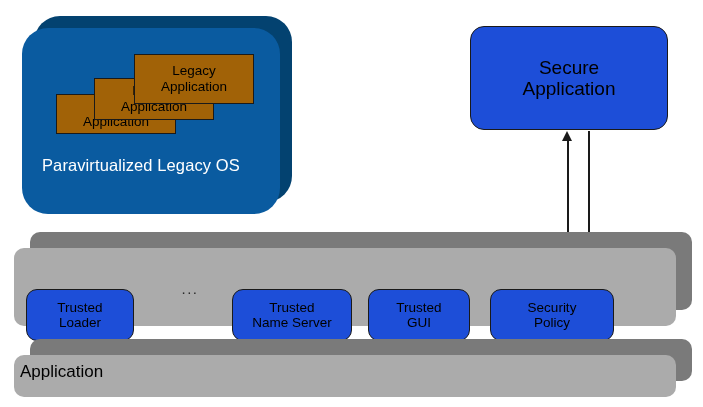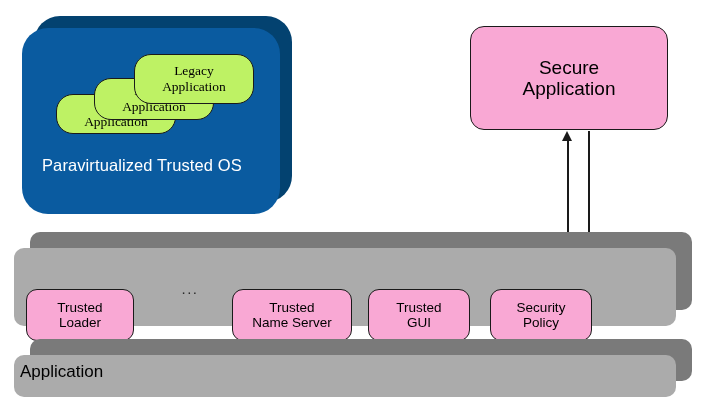--- a/index.html
+++ b/index.html
@@ -13,21 +13,21 @@
     height: 407px;
     background: #ffffff;
     overflow: hidden;
     font-family: "Liberation Sans", sans-serif;
   }
 
   
   .node {
     position: absolute;
     box-sizing: border-box;
-    background: #f9a8d4;
+    background: #1d4ed8;
     border: 1.6px solid #1a1a1a;
     border-radius: 12px;
     display: flex;
     align-items: center;
     justify-content: center;
     text-align: center;
     color: #000000;
     line-height: 1.12;
     white-space: pre-line;
   }
@@ -65,33 +65,32 @@
     width: 230px;
     color: #ffffff;
     font-size: 16.5px;
     letter-spacing: 0.1px;
   }
 
   
   .stack-card {
     position: absolute;
     box-sizing: border-box;
-    background: #bef264;
+    background: #a16207;
     border: 1.6px solid #1a1a1a;
-    border-radius: 17px;
+    border-radius: 0;
     display: flex;
     align-items: center;
     justify-content: center;
     text-align: center;
     font-size: 13.5px;
     color: #000000;
     line-height: 1.15;
     white-space: pre-line;
     overflow: hidden;
-    font-family: Liberation Serif, serif;
   }
   .stack-c1 { left: 34px;  top: 78px; width: 120px; height: 40px; z-index: 3; }
   .stack-c2 { left: 72px;  top: 62px; width: 120px; height: 42px; z-index: 4; }
   .stack-c3 { left: 112px; top: 38px; width: 120px; height: 50px; z-index: 5; }
 
   
   .secure-app {
     left: 470px;
     top: 26px;
     width: 198px;
@@ -153,21 +152,21 @@
   .svc {
     font-size: 13.5px;
     border-radius: 11px;
     height: 52px;
     top: 262px;
     margin-top: 27px;
   }
   .svc-loader { left: 26px;  width: 108px; }
   .svc-names  { left: 232px; width: 120px; }
   .svc-gui    { left: 368px; width: 102px; }
-  .svc-policy { left: 490px; width: 102px; }
+  .svc-policy { left: 490px; width: 124px; }
 
   .ellipsis {
     position: absolute;
     left: 172px;
     top: 280px;
     width: 36px;
     text-align: center;
     font-size: 15px;
     color: #2b2b2b;
     letter-spacing: 1.5px;
@@ -182,21 +181,21 @@
     <div class="vm-extrude"></div>
     <div class="vm-face"></div>
 
     <div class="stack-card stack-c1">Legacy
 Application</div>
     <div class="stack-card stack-c2">Legacy
 Application</div>
     <div class="stack-card stack-c3">Legacy
 Application</div>
 
-    <div class="vm-label">Paravirtualized Trusted OS</div>
+    <div class="vm-label">Paravirtualized Legacy OS</div>
   </div>
 
   <div class="node secure-app">Secure
 Application</div>
 
   <div class="arrow-line" style="left:567px; top:140px; height:130px;"></div>
   <div class="arrow-head up" style="left:562px; top:131px;"></div>
 
   <div class="arrow-line" style="left:588px; top:131px; height:130px;"></div>
   <div class="arrow-head down" style="left:583px; top:259px;"></div>

